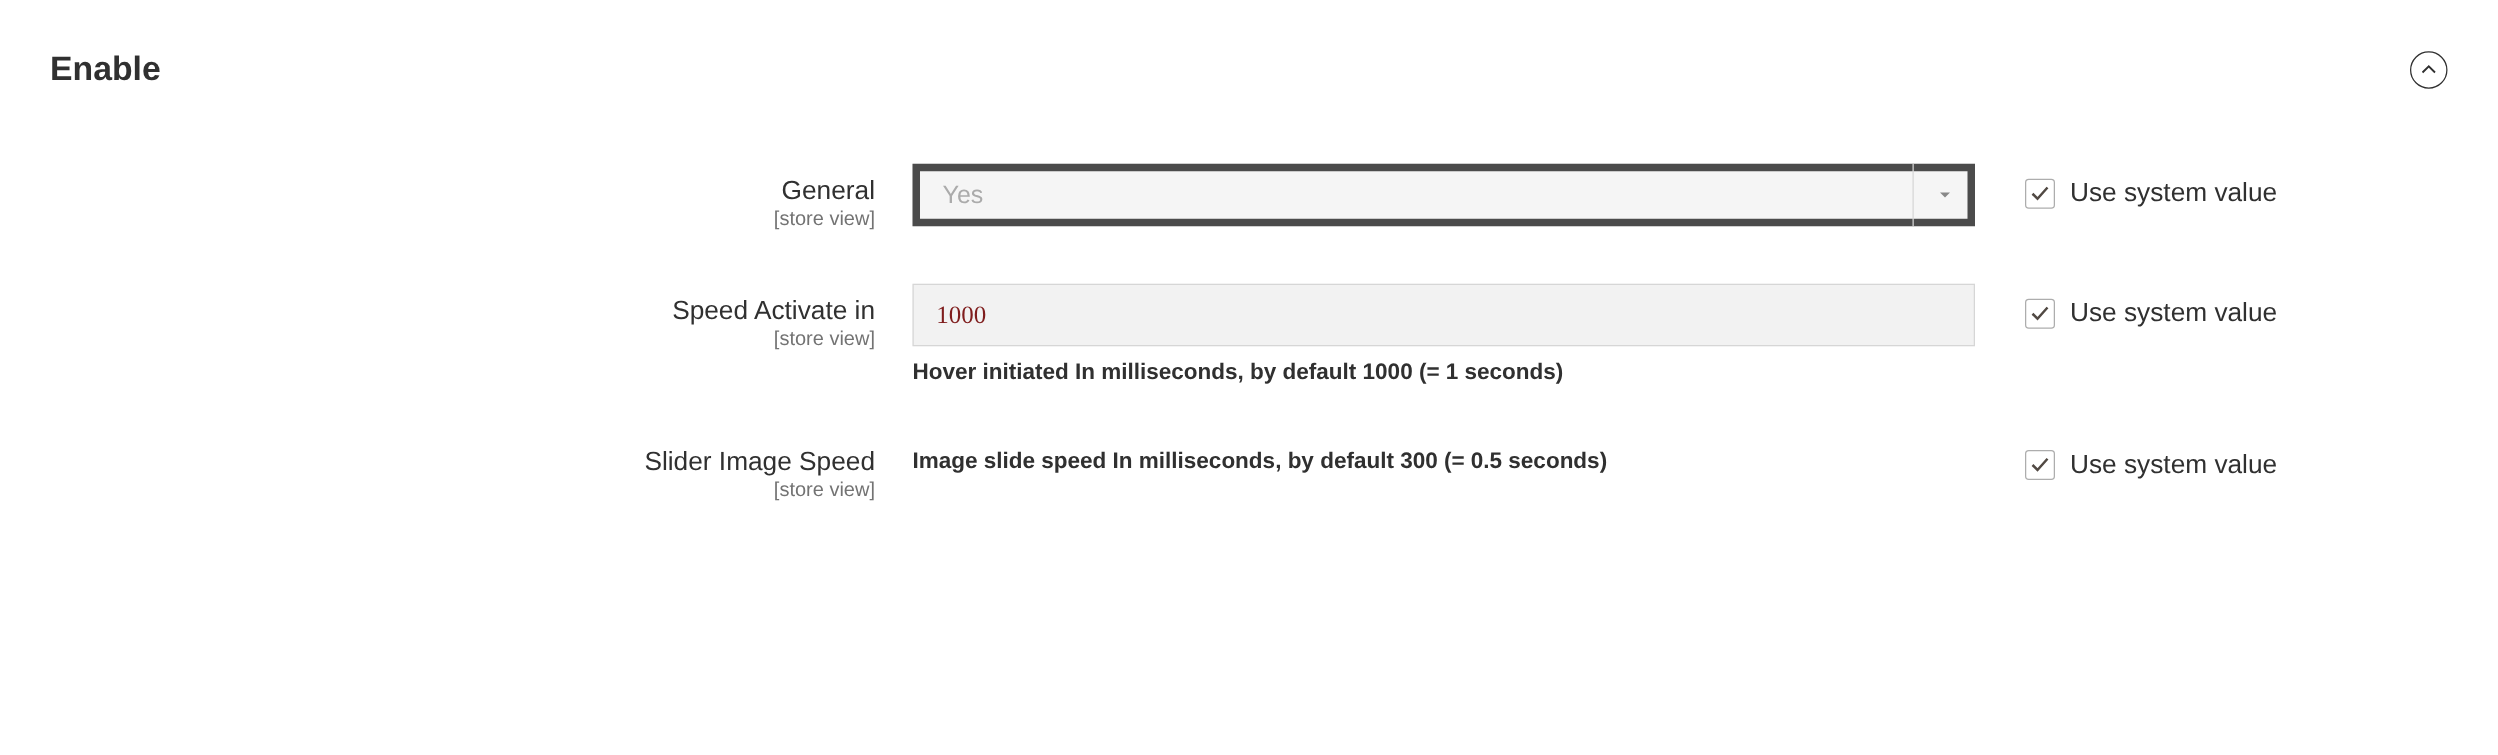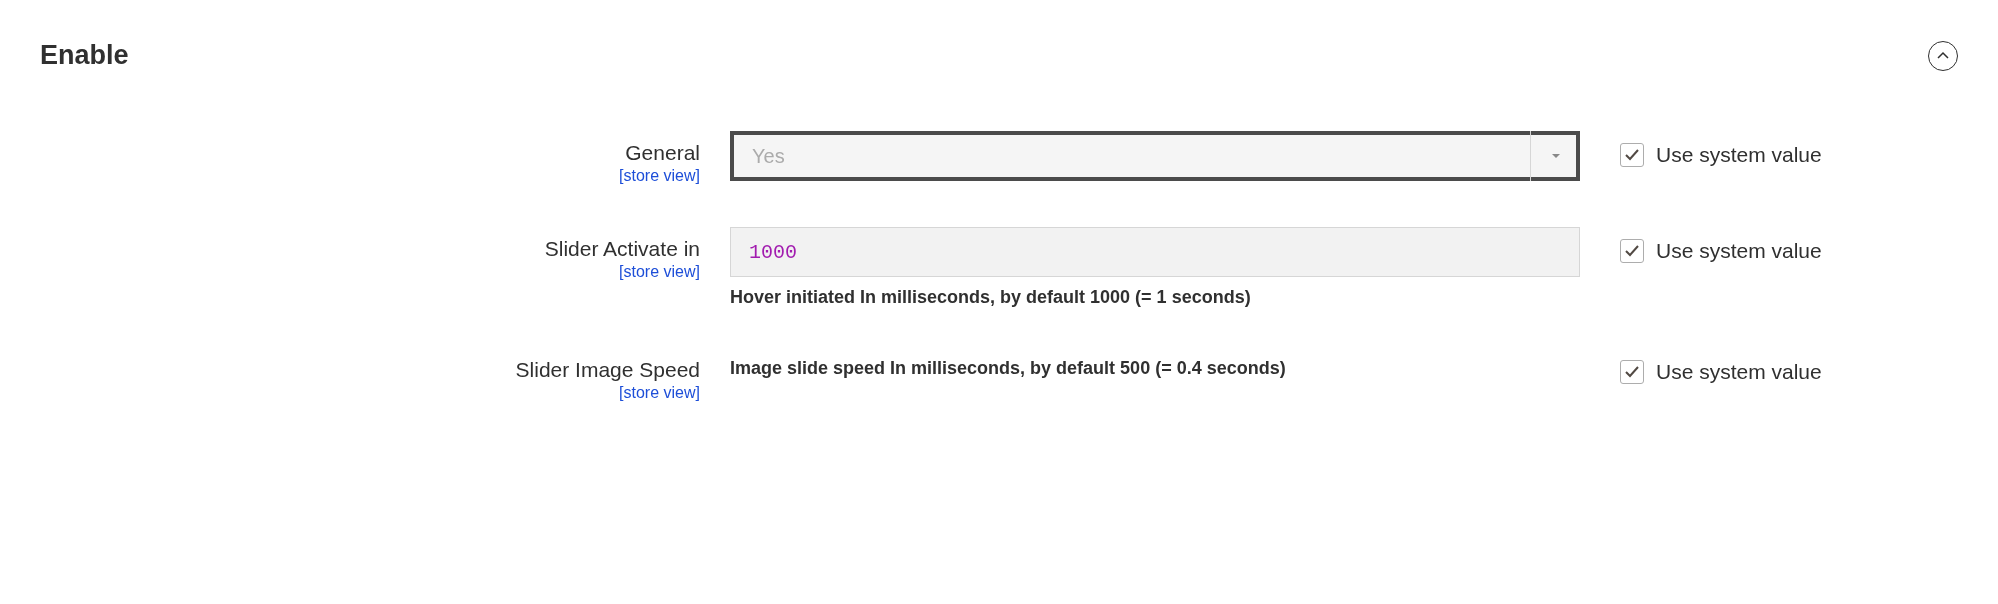--- a/index.html
+++ b/index.html
@@ -56,37 +56,37 @@
     padding-top: 8px;
   }
   .label-main {
     font-size: 21px;
     color: #303030;
     font-weight: 400;
     line-height: 1.3;
   }
   .label-scope {
     font-size: 16px;
-    color: #1d4ed8;
+    color: #737373;
     line-height: 1.3;
   }
   .input-col {
     width: 850px;
     display: flex;
     flex-direction: column;
   }
   .select-wrapper {
     position: relative;
     width: 100%;
   }
   .select-field {
     width: 100%;
     height: 50px;
     background: #f2f2f2;
-    border: 4px solid #000000;
+    border: 6px solid #000000;
     color: #888;
     font-size: 20px;
     padding: 0 18px;
     appearance: none;
     -webkit-appearance: none;
     -moz-appearance: none;
     font-family: inherit;
   }
   .select-caret {
     position: absolute;
@@ -98,24 +98,24 @@
     display: flex;
     align-items: center;
     justify-content: center;
     pointer-events: none;
   }
   .text-input {
     width: 100%;
     height: 50px;
     background: #f2f2f2;
     border: 1px solid #d6d6d6;
-    color: #a21caf;
+    color: #7f1d1d;
     font-size: 20px;
     padding: 0 18px;
-    font-family: Liberation Mono, monospace;
+    font-family: Liberation Serif, serif;
   }
   .help-text {
     font-size: 18px;
     color: #303030;
     margin-top: 10px;
     font-weight: 700;
   }
   .checkbox-col {
     display: flex;
     align-items: center;
@@ -179,21 +179,21 @@
         <svg viewBox="0 0 16 16">
           <path d="M2 8 L6 12 L14 3" stroke="#514943" stroke-width="2" fill="none"></path>
         </svg>
       </div>
       <span class="checkbox-label">Use system value</span>
     </div>
   </div>
 
   <div class="form-row">
     <div class="label-col">
-      <div class="label-main">Slider Activate in</div>
+      <div class="label-main">Speed Activate in</div>
       <div class="label-scope">[store view]</div>
     </div>
     <div class="input-col">
       <input type="text" class="text-input" disabled="" value="1000" style="">
       <div class="help-text">Hover initiated In milliseconds, by default 1000 (= 1 seconds)</div>
     </div>
     <div class="checkbox-col">
       <div class="checkbox-box">
         <svg viewBox="0 0 16 16">
           <path d="M2 8 L6 12 L14 3" stroke="#514943" stroke-width="2" fill="none"></path>
@@ -202,21 +202,21 @@
       <span class="checkbox-label">Use system value</span>
     </div>
   </div>
 
   <div class="form-row">
     <div class="label-col">
       <div class="label-main">Slider Image Speed</div>
       <div class="label-scope">[store view]</div>
     </div>
     <div class="input-col">
-      <div class="help-text">Image slide speed In milliseconds, by default 500 (= 0.4 seconds)</div>
+      <div class="help-text">Image slide speed In milliseconds, by default 300 (= 0.5 seconds)</div>
     </div>
     <div class="checkbox-col">
       <div class="checkbox-box">
         <svg viewBox="0 0 16 16">
           <path d="M2 8 L6 12 L14 3" stroke="#514943" stroke-width="2" fill="none"></path>
         </svg>
       </div>
       <span class="checkbox-label">Use system value</span>
     </div>
   </div>

